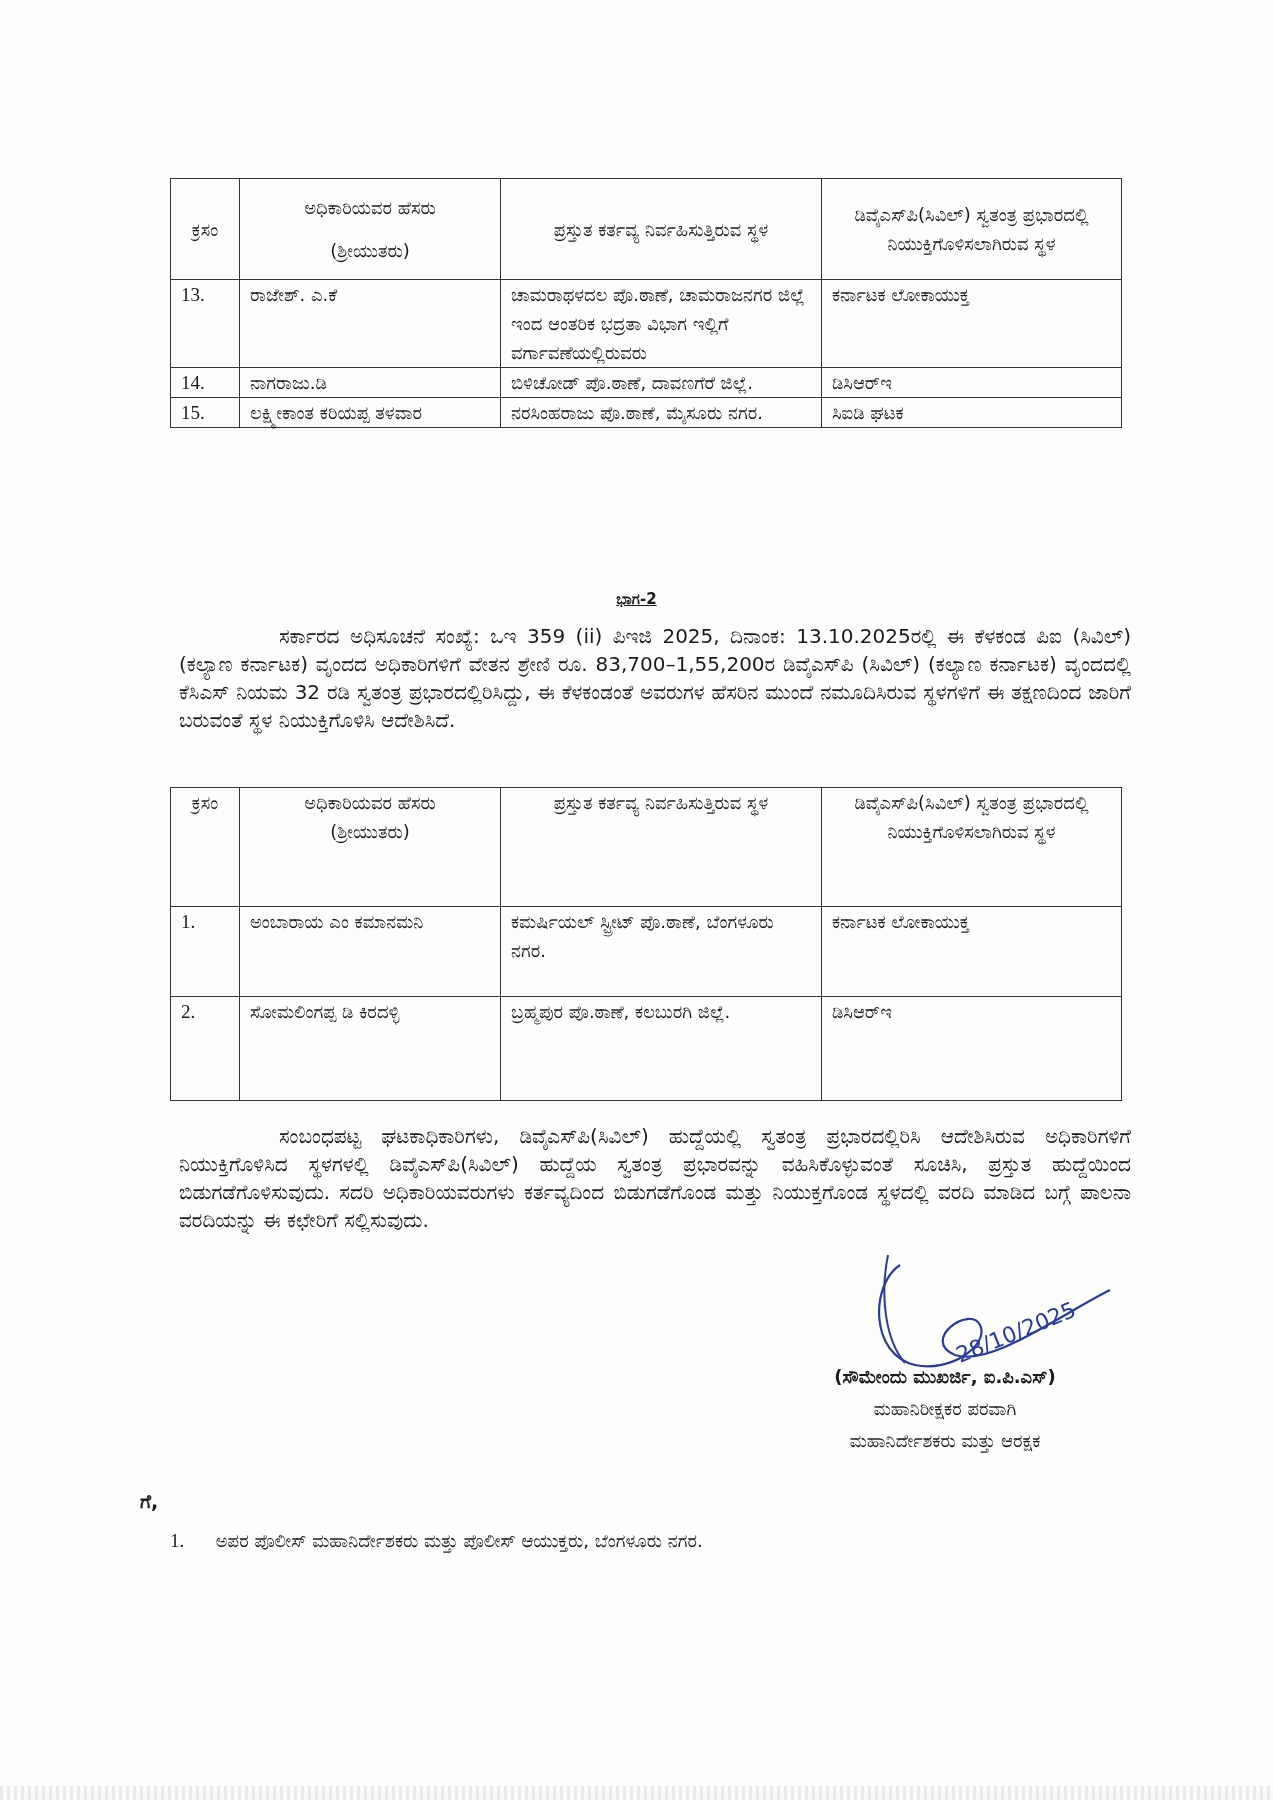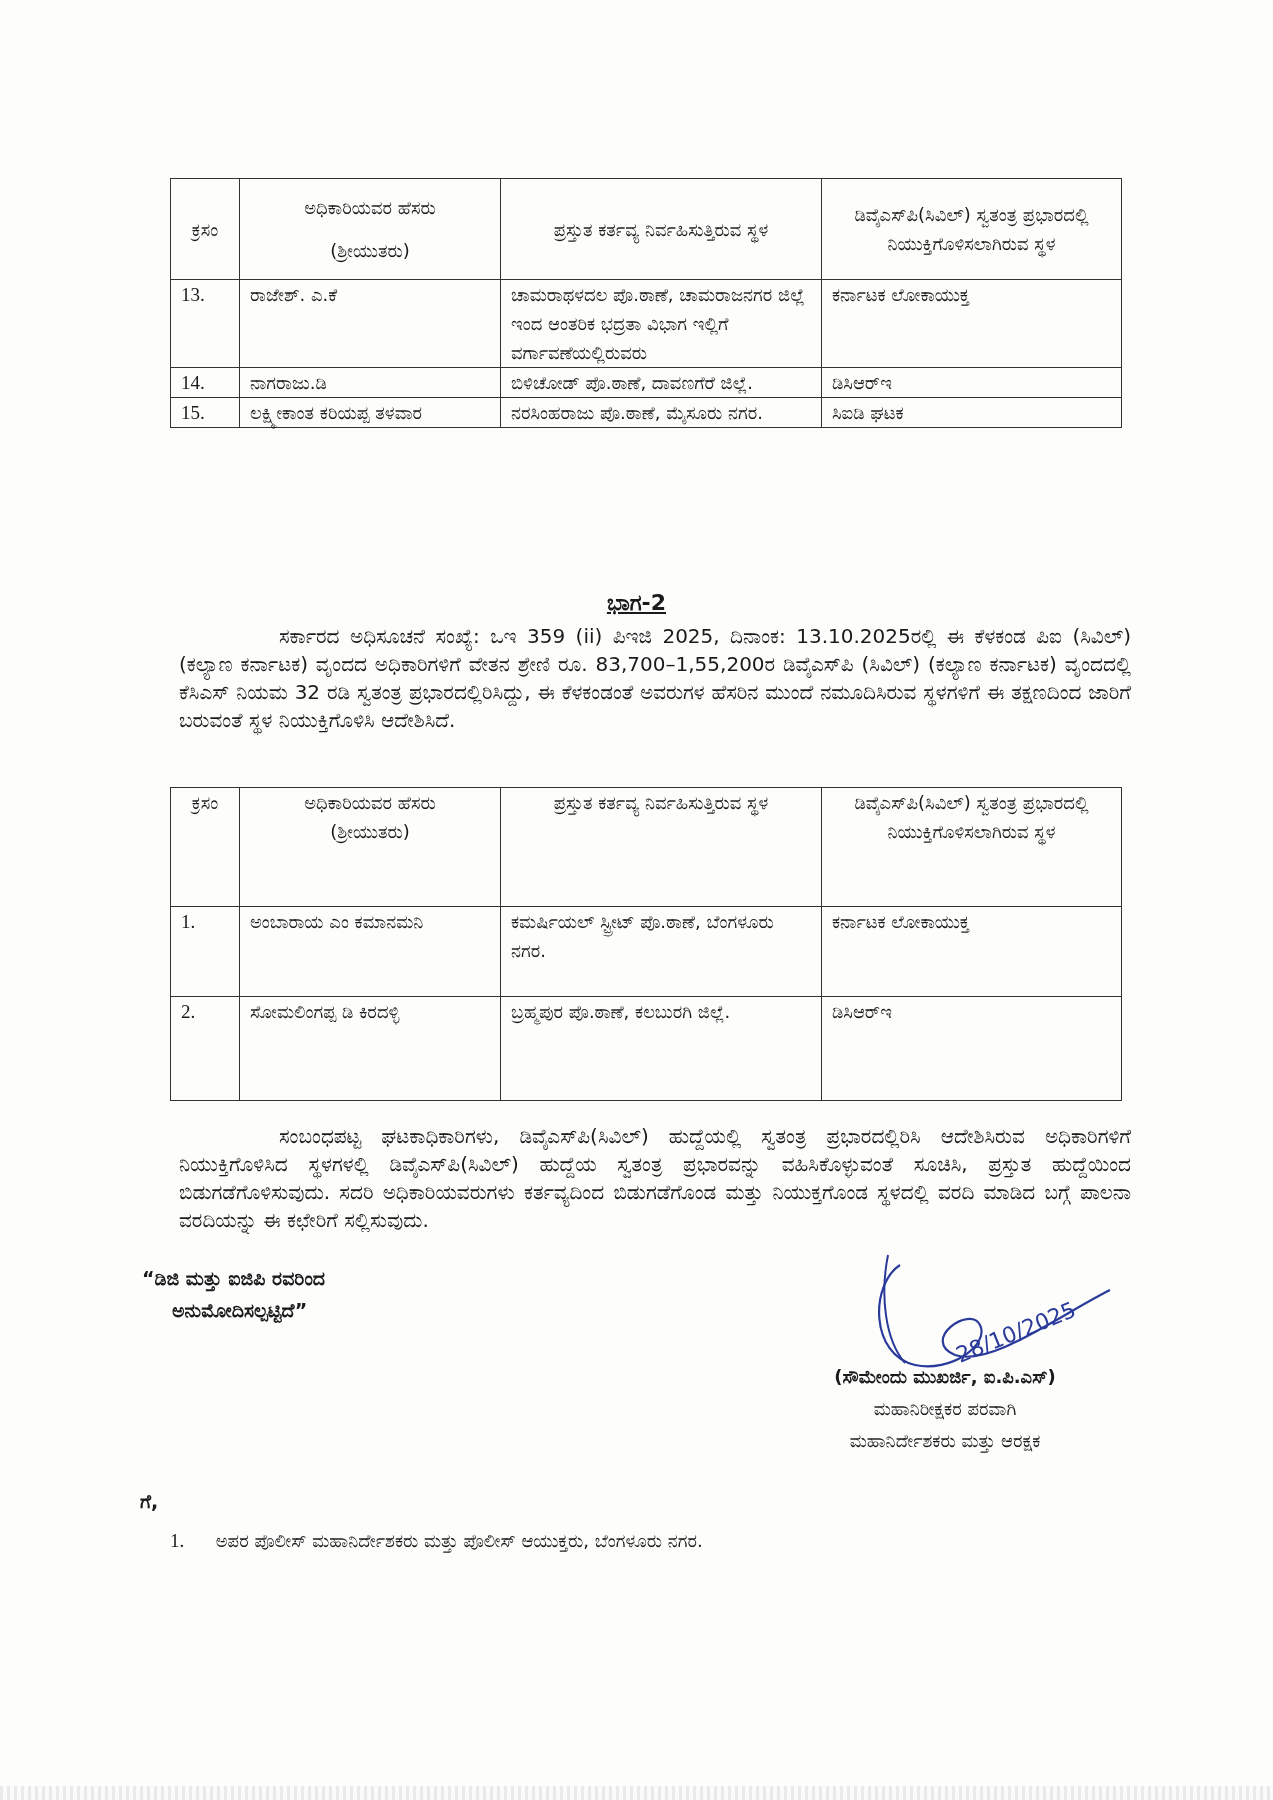--- a/index.html
+++ b/index.html
@@ -18,21 +18,21 @@
   .num { font-family: "Liberation Serif", serif; font-size: 19px; }
   #t1 { left: 170px; top: 178px; width: 952px; }
   #t2 { left: 170px; top: 787px; width: 952px; }
   #t1 th { height: 100px; vertical-align: middle; }
   #t2 th { height: 118px; vertical-align: top; }
   .col1 { width: 48px; border-radius: 28px; }
   .col2 { width: 240px; }
   .col3 { width: 300px; border-radius: 22px; }
   .section-heading {
     position: absolute; left: 0; width: 1273px; top: 590px; text-align: center;
-    font-size: 22px; font-weight: bold; text-decoration: underline;
+    font-size: 15px; font-weight: bold; text-decoration: underline;
   }
   .para {
     position: absolute; left: 179px; width: 952px; font-size: 20px; line-height: 28px;
     text-align: justify; text-indent: 100px;
   }
   #p1 { top: 622px; }
   #p2 { top: 1122px; }
   .approval {
     position: absolute; left: 142px; top: 1262px; font-size: 19px; font-weight: bold; line-height: 32px;
   }
@@ -113,24 +113,20 @@
       <td class="num">2.</td>
       <td>ಸೋಮಲಿಂಗಪ್ಪ ಡಿ ಕಿರದಳ್ಳಿ</td>
       <td>ಬ್ರಹ್ಮಪುರ ಪೊ.ಠಾಣೆ, ಕಲಬುರಗಿ ಜಿಲ್ಲೆ.</td>
       <td>ಡಿಸಿಆರ್‌ಇ</td>
     </tr>
   </tbody>
     </table>
 
   <div class="para" id="p2">ಸಂಬಂಧಪಟ್ಟ ಘಟಕಾಧಿಕಾರಿಗಳು, ಡಿವೈಎಸ್‌ಪಿ(ಸಿವಿಲ್) ಹುದ್ದೆಯಲ್ಲಿ ಸ್ವತಂತ್ರ ಪ್ರಭಾರದಲ್ಲಿರಿಸಿ ಆದೇಶಿಸಿರುವ ಅಧಿಕಾರಿಗಳಿಗೆ ನಿಯುಕ್ತಿಗೊಳಿಸಿದ ಸ್ಥಳಗಳಲ್ಲಿ ಡಿವೈಎಸ್‌ಪಿ(ಸಿವಿಲ್) ಹುದ್ದೆಯ ಸ್ವತಂತ್ರ ಪ್ರಭಾರವನ್ನು ವಹಿಸಿಕೊಳ್ಳುವಂತೆ ಸೂಚಿಸಿ, ಪ್ರಸ್ತುತ ಹುದ್ದೆಯಿಂದ ಬಿಡುಗಡೆಗೊಳಿಸುವುದು. ಸದರಿ ಅಧಿಕಾರಿಯವರುಗಳು ಕರ್ತವ್ಯದಿಂದ ಬಿಡುಗಡೆಗೊಂಡ ಮತ್ತು ನಿಯುಕ್ತಗೊಂಡ ಸ್ಥಳದಲ್ಲಿ ವರದಿ ಮಾಡಿದ ಬಗ್ಗೆ ಪಾಲನಾ ವರದಿಯನ್ನು ಈ ಕಛೇರಿಗೆ ಸಲ್ಲಿಸುವುದು.</div>
 
-  <div class="approval">
-    <div>“ಡಿಜಿ ಮತ್ತು ಐಜಿಪಿ ರವರಿಂದ</div>
-    <div class="l2">ಅನುಮೋದಿಸಲ್ಪಟ್ಟಿದೆ”</div>
-  </div>
 
   <svg class="sig-scribble" viewBox="0 0 260 130">
     <path d="M40 20 C10 40, 10 110, 55 120 C90 128, 130 100, 120 80 C110 60, 60 95, 95 110 C130 122, 200 70, 250 45" fill="none" stroke="#2a3a9a" stroke-width="2.2"></path>
     <path d="M28 10 C20 50, 25 95, 45 118" fill="none" stroke="#2a3a9a" stroke-width="2"></path>
     <text x="100" y="118" fill="#2a3a9a" font-size="22" transform="rotate(-22 100 118)" font-family="DejaVu Sans, sans-serif">28/10/2025</text>
   </svg>
 
   <div class="signature-block">
     <div class="name">(ಸೌಮೇಂದು ಮುಖರ್ಜಿ, ಐ.ಪಿ.ಎಸ್)</div>
     <div>ಮಹಾನಿರೀಕ್ಷಕರ ಪರವಾಗಿ</div>

